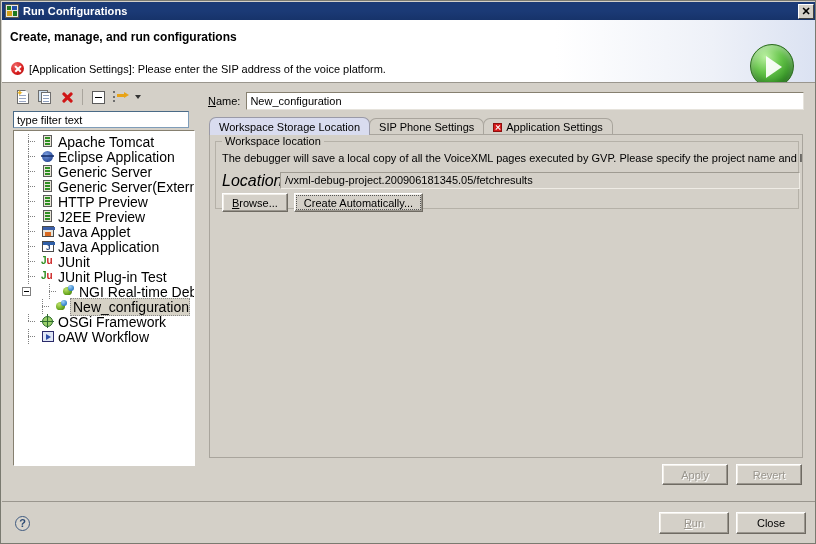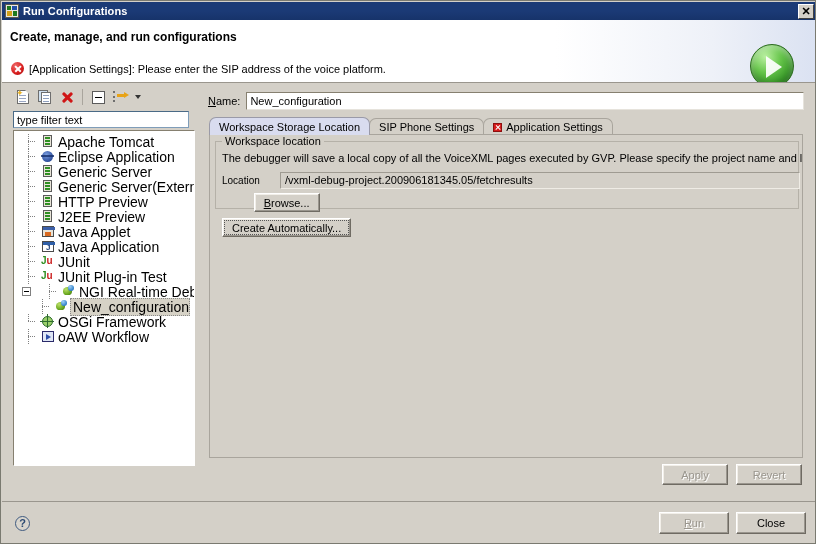--- a/index.html
+++ b/index.html
@@ -400,34 +400,34 @@
   }
   .group-desc {
     position: absolute; left: 6px; top: 10px;
     width: 580px; font-size: 11px; white-space: nowrap; overflow: hidden;
   }
   .loc-row {
     position: absolute; left: 6px; top: 30px;
     width: 578px; height: 17px;
     display: flex; align-items: center;
   }
-  .loc-label { width: 58px; font-size: 10px; flex: 0 0 auto; }
+  .loc-label { width: 58px; font-size: 16px; flex: 0 0 auto; font-style: italic; }
   .loc-field {
     flex: 1 1 auto; height: 17px;
     background: #d4d0c8;
     border-top: 1px solid #9f9b92;
     border-left: 1px solid #9f9b92;
     border-right: 1px solid #efece5;
     border-bottom: 1px solid #efece5;
     font-size: 11px; padding: 1px 4px; line-height: 13px;
     white-space: nowrap; overflow: hidden; color:#000;
   }
   .btn-row {
     position: absolute; left: 6px; top: 51px;
-    display: flex; gap: 6px; align-items: center; flex-direction: column;
+    display: flex; gap: 6px; align-items: center;
   }
   .btn {
     height: 19px; min-width: 56px;
     background: #d4d0c8;
     border: 1px solid #6f6b63;
     border-top-color:#ffffff; border-left-color:#ffffff;
     box-shadow: inset -1px -1px 0 #9a968e, inset 1px 1px 0 #f2efe9;
     font: 11px "Liberation Sans", sans-serif;
     display: flex; align-items: center; justify-content: center;
     padding: 0 9px; white-space: nowrap; color:#000;

